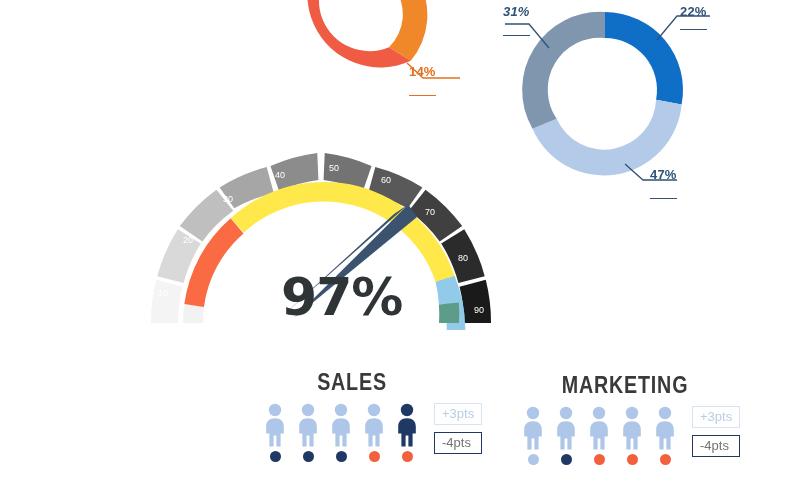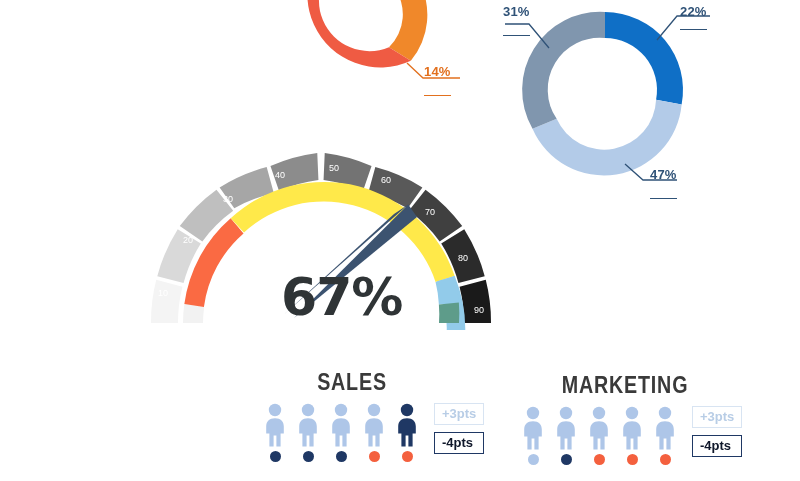--- a/index.html
+++ b/index.html
@@ -50,29 +50,29 @@
     transform:scaleX(.82);
     transform-origin:center center;
     white-space:nowrap;
   }
   .people-row{display:flex;gap:7px;align-items:flex-end;}
   .person-wrap{display:flex;flex-direction:column;align-items:center;gap:4px;}
   .dot{width:11px;height:11px;border-radius:50%;}
   .badges{display:flex;flex-direction:column;gap:7px;}
   .badge{
     font-size:13px;
-    font-weight:bold;
+    font-weight:normal;
     padding:3px 7px 4px 7px;
     border:1.6px solid #cfdcee;
     background:#ffffff;
     line-height:1;
     white-space:nowrap;
   }
   .badge-up{color:#b8cde6;border-color:#d8e4f2;}
-  .badge-down{color:#0f172a;border-color:#1F3864;}
+  .badge-down{color:#737373;border-color:#1F3864;}
 </style>
 </head>
 <body>
 
 <div class="stage">
 
   <svg class="abs" style="left:270px;top:-92px;" width="200" height="190">
 
     <g>
 
@@ -89,21 +89,21 @@
       <path fill="#EF5B43" d="M 140.82 152.80
                A 72 72 0 1 1 80 20
                L 80 46
                A 46 46 0 1 0 118.97 139.23 Z"></path>
     </g>
 
     <g>
       <path d="M 137 155 L 153 170 L 190 170" stroke="#E2701E" stroke-width="1.3" fill="none"></path>
     </g>
   </svg>
-  <div class="abs pct-label pct-orange" style="left:424px;top:64px;border-bottom:1.6px solid #E2701E;padding-bottom:16px;">14%</div>
+  <div class="abs pct-label pct-orange" style="left:409px;top:64px;border-bottom:1.6px solid #E2701E;padding-bottom:16px;">14%</div>
 
   <svg class="abs" style="left:505px;top:-6px;" width="210" height="200">
 
     <g>
 
       <path fill="#0F6FC6" d="M 100 18
                A 78 78 0 0 1 176.63 110.53
                L 151.09 105.68
                A 52 52 0 0 0 100 44 Z"></path>
 
@@ -117,21 +117,21 @@
                L 100 44
                A 52 52 0 0 0 51.66 124.85 Z"></path>
     </g>
     <g>
       <path d="M 152 46 L 172 22 L 205 22" stroke="#2F5277" stroke-width="1.3" fill="none"></path>
       <path d="M 44 54 L 24 30 L -8 30" stroke="#2F5277" stroke-width="1.3" fill="none"></path>
       <path d="M 120 170 L 138 186 L 172 186" stroke="#2F5277" stroke-width="1.3" fill="none"></path>
     </g>
   </svg>
   <div class="abs pct-label pct-blue" style="left:680px;top:4px;border-bottom:1.8px solid #2F5277;padding-bottom:10px;">22%</div>
-  <div class="abs pct-label pct-blue" style="left:503px;top:4px;border-bottom:1.8px solid #2F5277;padding-bottom:16px;">31%</div>
+  <div class="abs pct-label pct-blue" style="left:503px;top:4px;border-bottom:1.8px solid #2F5277;padding-bottom:16px;font-style:italic;">31%</div>
   <div class="abs pct-label pct-blue" style="left:650px;top:167px;border-bottom:1.8px solid #2F5277;padding-bottom:16px;">47%</div>
 
   <svg class="abs" style="left:118px;top:118px;" width="410" height="212" viewBox="0 0 410 212">
 
     <g>
 
       <path fill="#F4F4F4" d="M 33 205 A 170 170 0 0 1 38.25 161.84 L 64.48 168.87 A 143 143 0 0 0 60 205 Z"></path>
       <path fill="#D9D9D9" d="M 39.28 158.14 A 170 170 0 0 1 59.74 111.18 L 82.79 125.57 A 143 143 0 0 0 65.58 165.06 Z"></path>
       <path fill="#BFBFBF" d="M 61.78 108.02 A 170 170 0 0 1 98.47 71.63 L 115.20 92.85 A 143 143 0 0 0 84.34 123.45 Z"></path>
       <path fill="#A6A6A6" d="M 101.62 69.40 A 170 170 0 0 1 148.68 49.01 L 155.86 75.19 A 143 143 0 0 0 116.29 90.33 Z"></path>
@@ -167,21 +167,21 @@
       <text class="tick-txt" x="345" y="143" text-anchor="middle">80</text>
       <text class="tick-txt" x="361" y="195" text-anchor="middle">90</text>
     </g>
 
     <g>
       <polygon fill="#3C5370" points="290.2,86.6 276.0,96.0 166.5,196.0"></polygon>
       <polygon fill="#3C5370" points="290.2,86.6 299.0,99.0 176.0,200.0"></polygon>
     </g>
   </svg>
 
-  <div class="abs gauge-value" style="left:281px;top:271px;">67%</div>
+  <div class="abs gauge-value" style="left:281px;top:271px;">97%</div>
 
   <div class="abs" style="left:262px;top:368px;width:240px;">
     <div class="panel-title" style="width:180px;margin-left:0;">SALES</div>
     <div style="display:flex;align-items:flex-start;gap:14px;margin-top:7px;">
       <div class="people-row">
 
         <div class="person-wrap">
           <svg width="26" height="44" viewBox="0 0 26 44">
             <circle cx="13" cy="7" r="6.2" fill="#AEC6E8"></circle>
             <path fill="#AEC6E8" d="M13 15.2 C7.2 15.2 4.2 18.4 4.2 23.4 L4.2 30.6 L7.4 30.6 L7.4 43.5 L11.6 43.5 L11.6 32.5 L14.4 32.5 L14.4 43.5 L18.6 43.5 L18.6 30.6 L21.8 30.6 L21.8 23.4 C21.8 18.4 18.8 15.2 13 15.2 Z"></path>

